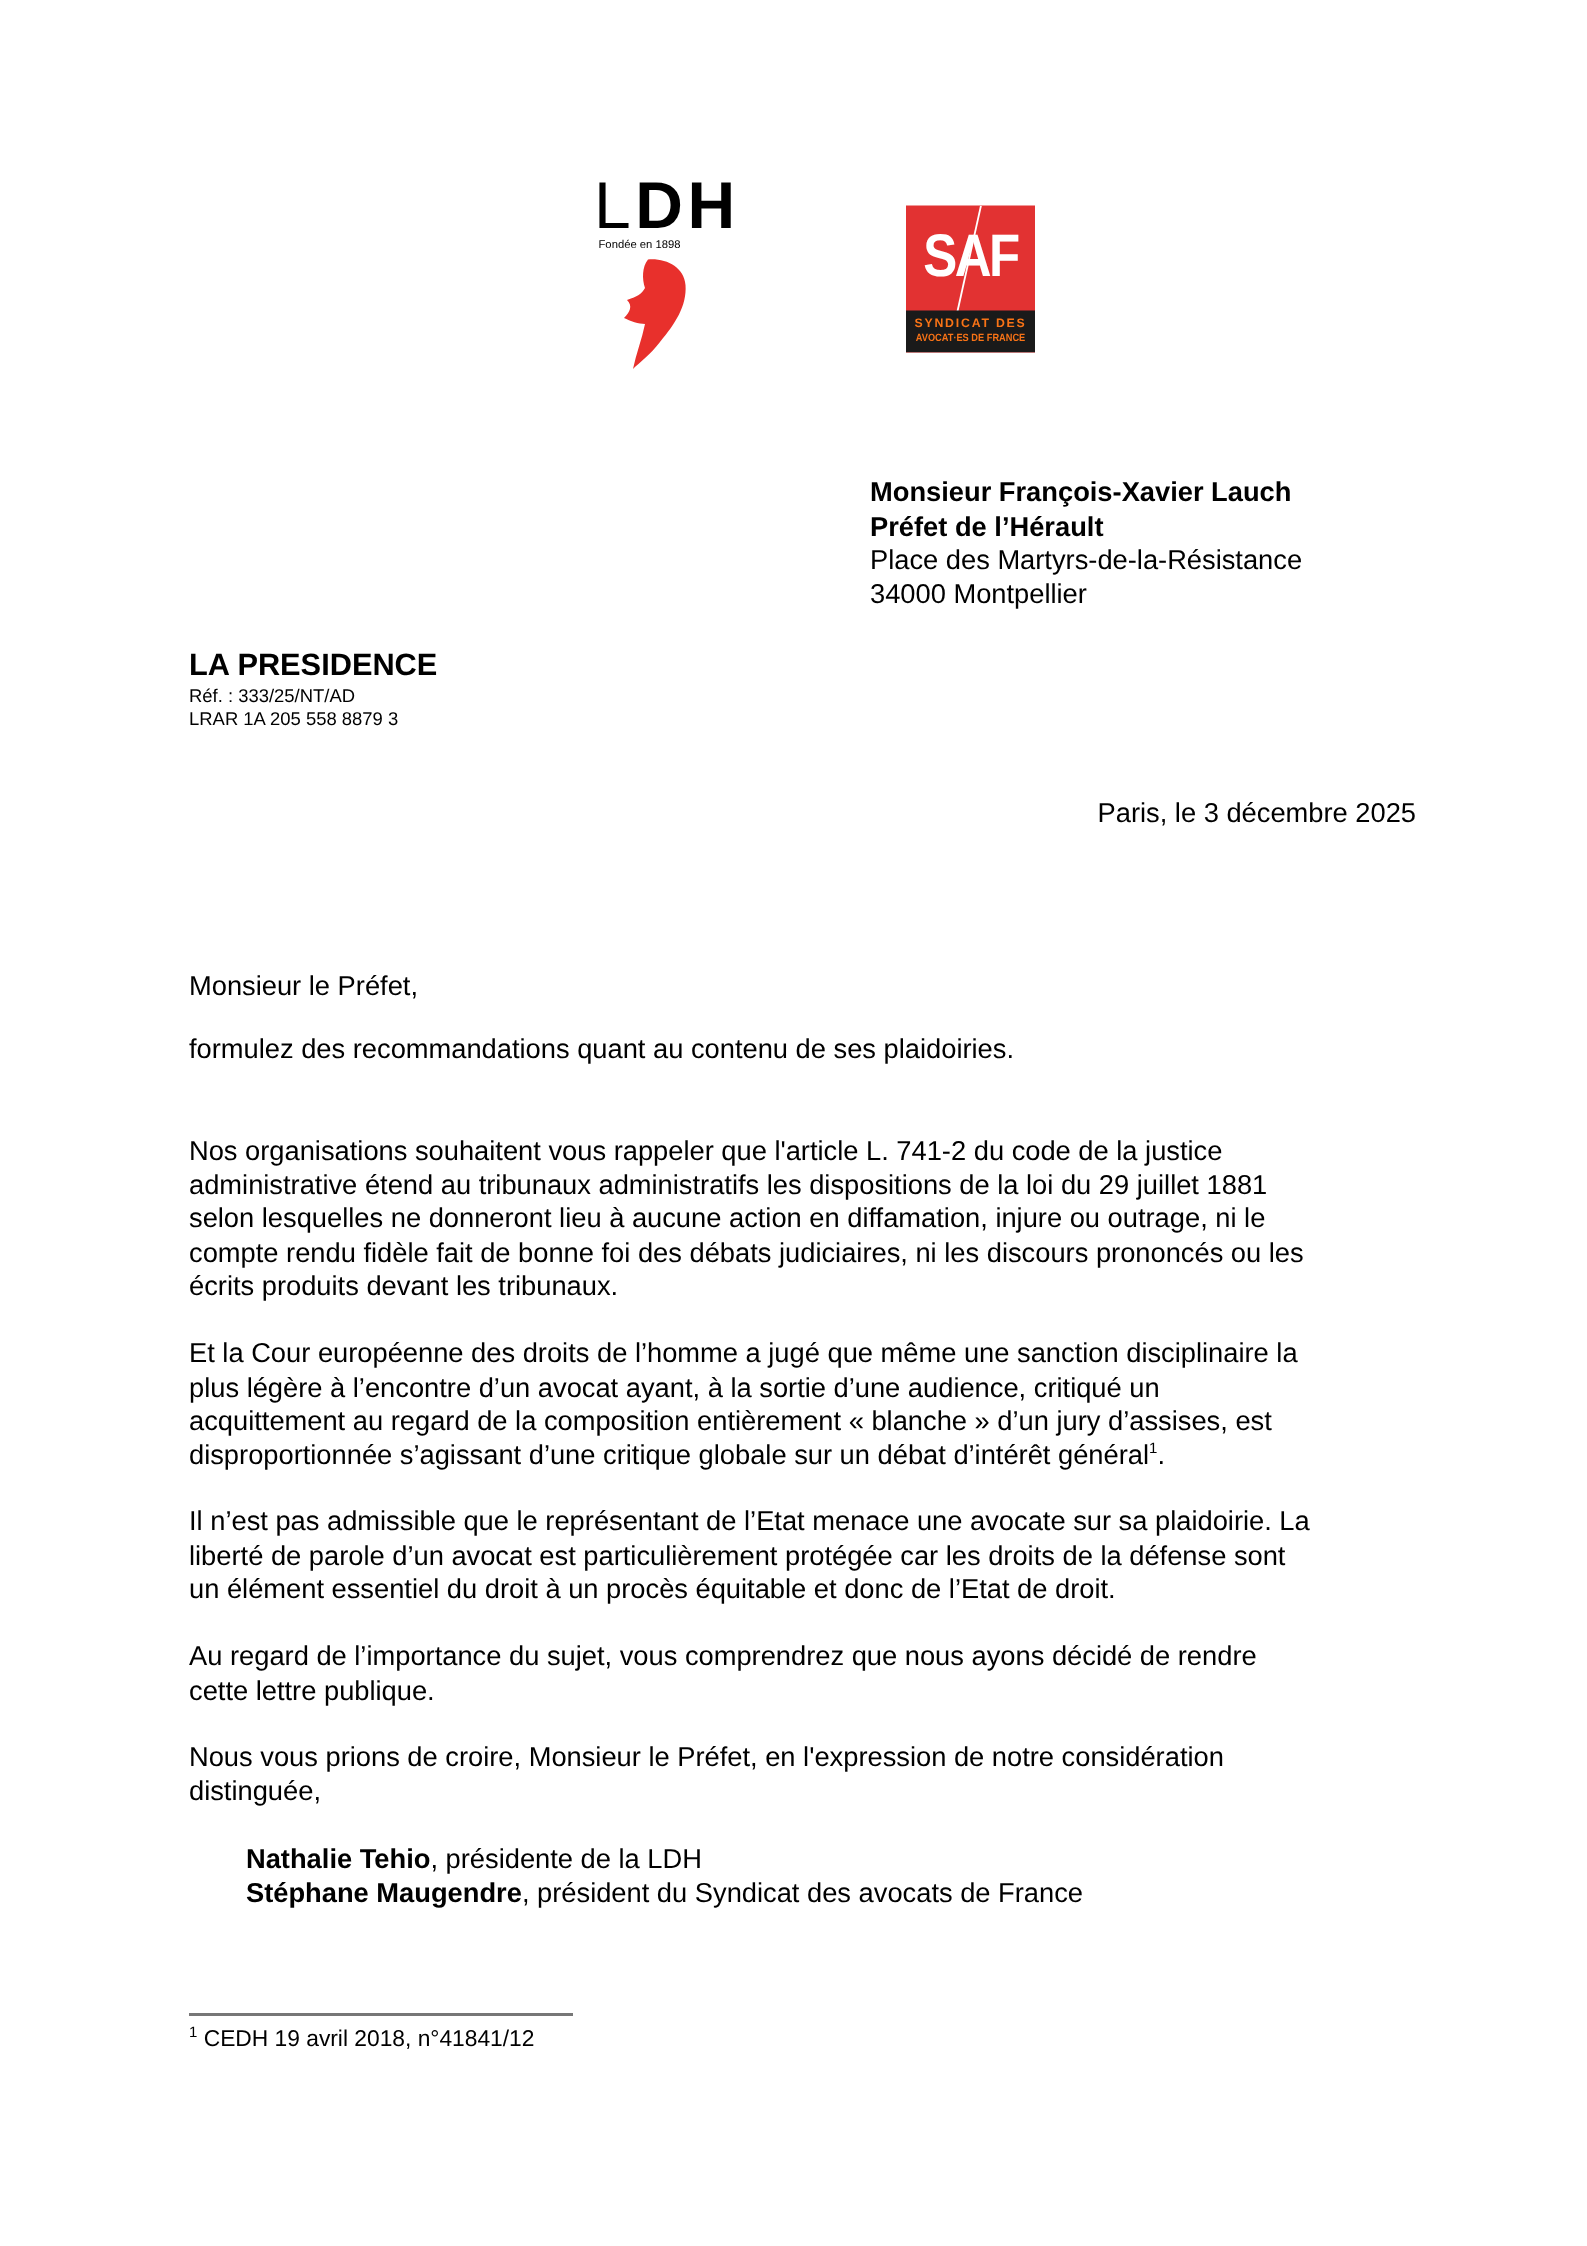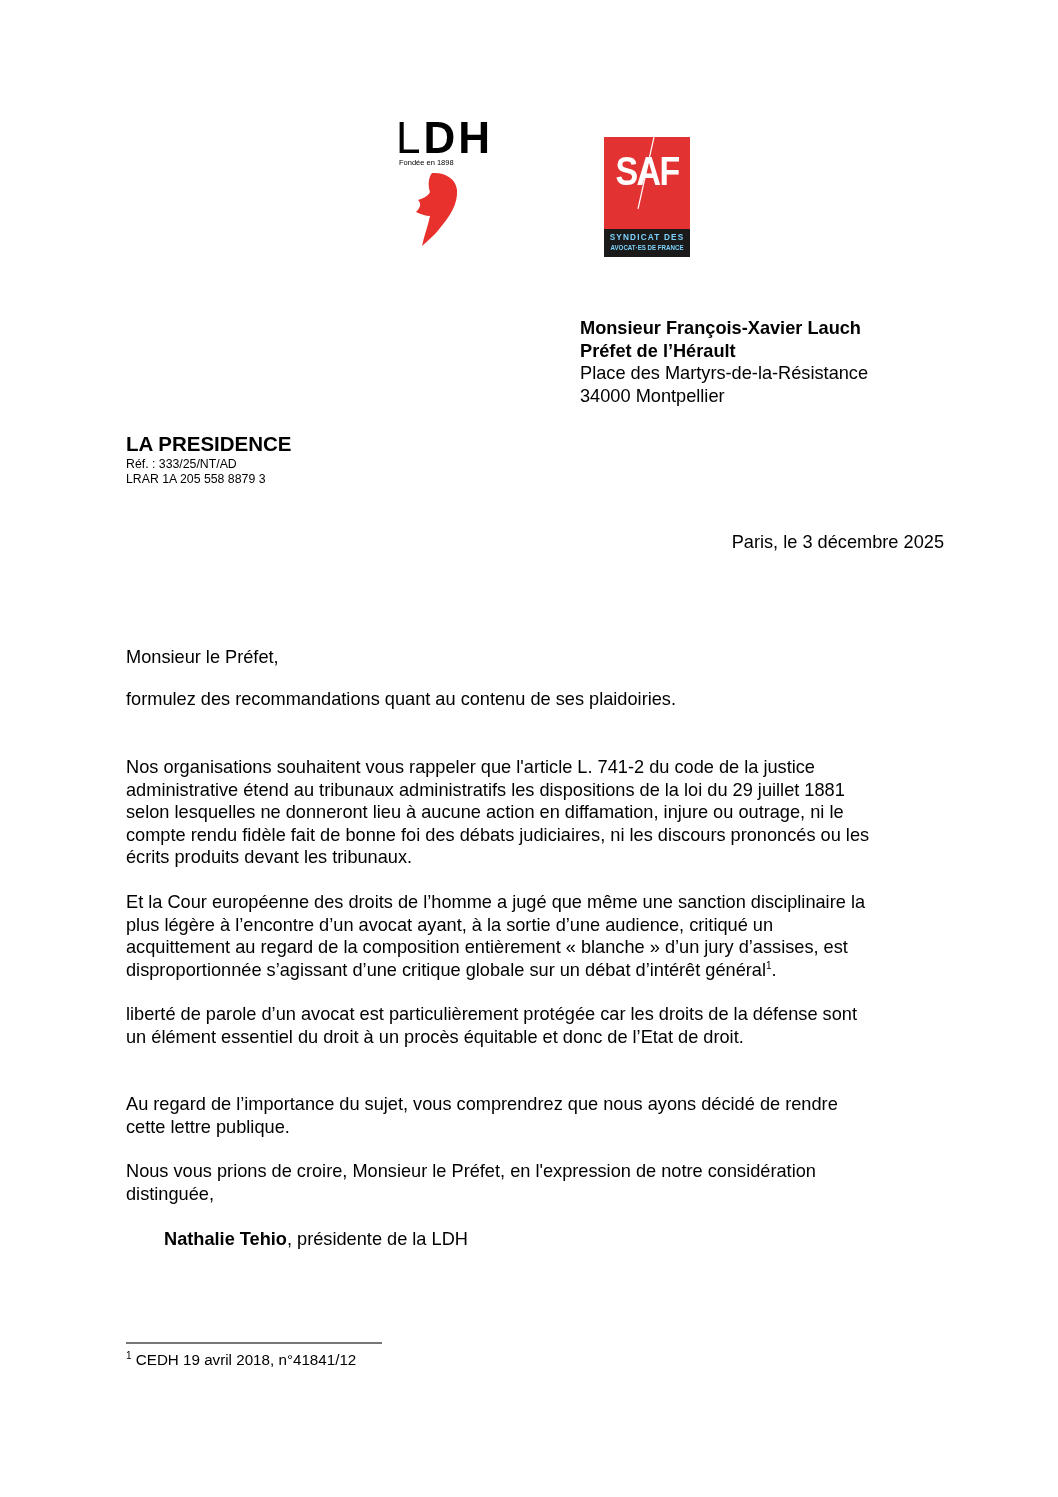--- a/index.html
+++ b/index.html
@@ -8,26 +8,26 @@
     .abs { position:absolute; }
     .line { font-size:18.2px; line-height:22.6px; white-space:nowrap; }
     .b { font-weight:bold; }
     
     #ldh-text { left:396px; top:118px; font-size:44px; letter-spacing:3px; line-height:40px; }
     #ldh-text .l { font-weight:300; }
     #ldh-text .dh { font-weight:bold; }
     #ldh-sub { left:399px; top:158px; font-size:7.5px; font-weight:normal; white-space:nowrap; }
     #ldh-mark { left:410px; top:170px; width:50px; height:78px; }
     
-    #saf-box { left:604px; top:137px; width:86px; height:120px; background:#e23232; overflow:hidden; }
+    #saf-box { left:604px; top:137px; width:86px; height:98px; background:#e23232; overflow:hidden; }
     #saf-letters { position:absolute; left:0; right:0; top:12px; text-align:center; color:#fff;
                    font-size:40px; font-weight:bold; letter-spacing:-2px; transform:scaleX(0.85); }
     #saf-slash { position:absolute; left:0; top:0; width:86px; height:72px; }
     #saf-band { position:absolute; left:0; bottom:0; width:86px; height:28px; background:#1a1a1a;
-                color:#7dd3fc; text-align:center; font-weight:bold; }
+                color:#f97316; text-align:center; font-weight:bold; }
     #saf-band .t1 { font-size:8.2px; letter-spacing:1.2px; line-height:11px; padding-top:3px; }
     #saf-band .t2 { font-size:7px; line-height:10px; transform:scaleX(0.88); white-space:nowrap; }
     .small { font-size:12.3px; line-height:15px; white-space:nowrap; }
     .heading { font-size:20.5px; font-weight:bold; line-height:24px; white-space:nowrap; }
     sup { font-size:10px; vertical-align:super; line-height:0; }
     #fn-rule { left:126px; top:1342px; width:256px; height:1.5px; background:#777; }
     .fn { font-size:15.2px; line-height:18px; white-space:nowrap; }
     .fn sup { font-size:10px; }
   </style>
 </head>
@@ -80,32 +80,34 @@
 </div>
 
 <div class="abs" style="left:126px; top:891px;">
   <div class="line">Et la Cour européenne des droits de l’homme a jugé que même une sanction disciplinaire la</div>
   <div class="line">plus légère à l’encontre d’un avocat ayant, à la sortie d’une audience, critiqué un</div>
   <div class="line">acquittement au regard de la composition entièrement « blanche » d’un jury d’assises, est</div>
   <div class="line"><span>disproportionnée s’agissant d’une critique globale sur un débat d’intérêt général</span><sup>1</sup><span>.</span></div>
 </div>
 
 <div class="abs" style="left:126px; top:1003px;">
+  <div class="line">Il n’est pas admissible que le représentant de l’Etat menace une avocate sur sa plaidoirie. La</div>
   <div class="line">liberté de parole d’un avocat est particulièrement protégée car les droits de la défense sont</div>
   <div class="line">un élément essentiel du droit à un procès équitable et donc de l’Etat de droit.</div>
 </div>
 
 <div class="abs" style="left:126px; top:1093px;">
   <div class="line">Au regard de l’importance du sujet, vous comprendrez que nous ayons décidé de rendre</div>
   <div class="line">cette lettre publique.</div>
 </div>
 
 <div class="abs" style="left:126px; top:1160px;">
   <div class="line">Nous vous prions de croire, Monsieur le Préfet, en l'expression de notre considération</div>
   <div class="line">distinguée,</div>
 </div>
 
 <div class="abs" style="left:164px; top:1228px;">
   <div class="line"><span class="b">Nathalie Tehio</span><span>, présidente de la LDH</span></div>
+  <div class="line"><span class="b">Stéphane Maugendre</span><span>, président du Syndicat des avocats de France</span></div>
 </div>
 
 <div class="abs" id="fn-rule"></div>
 <div class="abs fn" style="left:126px; top:1351px;"><sup>1</sup><span> CEDH 19 avril 2018, n°41841/12</span></div>
 
 </body></html>

